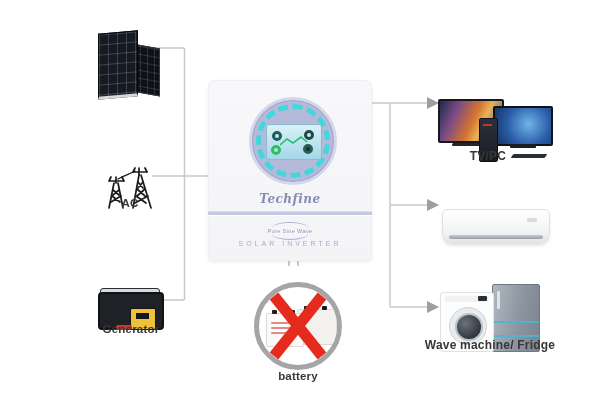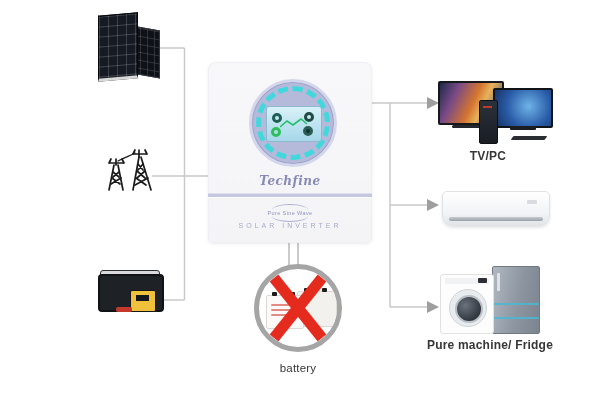--- a/index.html
+++ b/index.html
@@ -1,18 +1,18 @@
 <!DOCTYPE html>
 <html><head>
 <meta charset="utf-8">
 <style>
   html,body{margin:0;padding:0;background:#fff;}
   #canvas{position:relative;width:600px;height:400px;background:#fff;overflow:hidden;
           font-family:"Liberation Sans",sans-serif;}
-  .abs{position:absolute;}
+  .abs{position:absolute;margin-top:18px;}
   svg{display:block;}
   
   #wires{position:absolute;left:0;top:0;width:600px;height:400px;pointer-events:none;}
   
   .node-label{position:absolute;text-align:center;font-size:11.5px;font-weight:700;
               color:#373737;letter-spacing:.2px;}
   
   .sp-wrap{left:92px;top:12px;width:76px;height:72px;}
   .sp-back{position:absolute;left:40px;top:16px;width:26px;height:46px;background:#0e1218;
            border:1px solid #343a42;transform:skewY(10deg);
@@ -141,32 +141,34 @@
     <svg width="56" height="48" viewBox="0 0 56 48" fill="none" stroke="#1b1b1b" stroke-width="1.7" stroke-linecap="round">
       <path d="M31,45 L37,12 M49,45 L39,12"></path>
       <path d="M33,40 L46,33 M34,33 L44,40 M35,26 L43,33 M35,33 L43,26 M36,19 L41,25 M36,25 L41,19"></path>
       <path d="M37,12 V5 M31,9 H45 M31,9 L33,5 M45,9 L43,5"></path>
       <path d="M7,45 L12,20 M21,45 L16,20"></path>
       <path d="M9,39 L19,33 M10,33 L18,39 M11,27 L17,32 M11,32 L17,27"></path>
       <path d="M14,20 V14 M7,18 H22 M7,18 L9,14 M22,18 L20,14"></path>
       <path d="M16,16 C24,12 28,11 33,8" stroke-width="1.3"></path>
     </svg>
   </div>
+  <div class="node-label" style="left:90px;top:197px;width:80px;">AC</div>
 
   <div class="abs gen-wrap">
     <div style="position:absolute;inset:0;">
       <div class="gen-top"></div>
       <div class="gen-body">
         <div class="gen-panel">
           <div class="gen-screen"></div>
         </div>
         <div class="gen-red"></div>
       </div>
     </div>
   </div>
+  <div class="node-label" style="left:76px;top:323px;width:110px;">Generator</div>
 
   <div class="abs inverter">
     <div class="bezel">
       <div class="tick-ring"></div>
       <div class="lcd">
         <div class="gauge g-tl"></div>
         <div class="gauge g-tr"></div>
         <div class="gauge g-bl"></div>
         <div class="gauge g-br"></div>
         <svg class="lcd-wave" width="28" height="12" viewBox="0 0 28 12">
@@ -194,21 +196,21 @@
       <div class="bat-term" style="left:23px;"></div>
       <div class="bat-line" style="left:4px;top:8px;width:20px;"></div>
       <div class="bat-line" style="left:4px;top:13px;width:26px;"></div>
       <div class="bat-line" style="left:4px;top:18px;width:16px;"></div>
     </div>
     <svg class="bat-x" width="78" height="78" viewBox="0 0 78 78">
       <path d="M15,9 L63,69" stroke="#e42b1e" stroke-width="11"></path>
       <path d="M63,9 L15,69" stroke="#e42b1e" stroke-width="11"></path>
     </svg>
   </div>
-  <div class="node-label" style="left:248px;top:362px;width:100px;font-weight:400;">battery</div>
+  <div class="node-label" style="left:248px;top:370px;width:100px;font-weight:700;">battery</div>
 
   <div class="abs tv-wrap">
     <div style="position:absolute;inset:0;">
       <div class="tv"></div>
       <div class="tv-stand"></div>
       <div class="mon"></div>
       <div class="mon-stand"></div>
       <div class="tower">
         <div class="tower-slot"></div>
       </div>
@@ -232,15 +234,15 @@
       <div class="washer">
         <div class="wash-panel">
           <div class="wash-btn"></div>
         </div>
         <div class="wash-door">
           <div class="wash-glass"></div>
         </div>
       </div>
     </div>
   </div>
-  <div class="node-label" style="left:420px;top:338px;width:140px;font-size:12px;">Pure machine/ Fridge</div>
+  <div class="node-label" style="left:420px;top:338px;width:140px;font-size:12px;">Wave machine/ Fridge</div>
 
 </div>
 
 </body></html>

